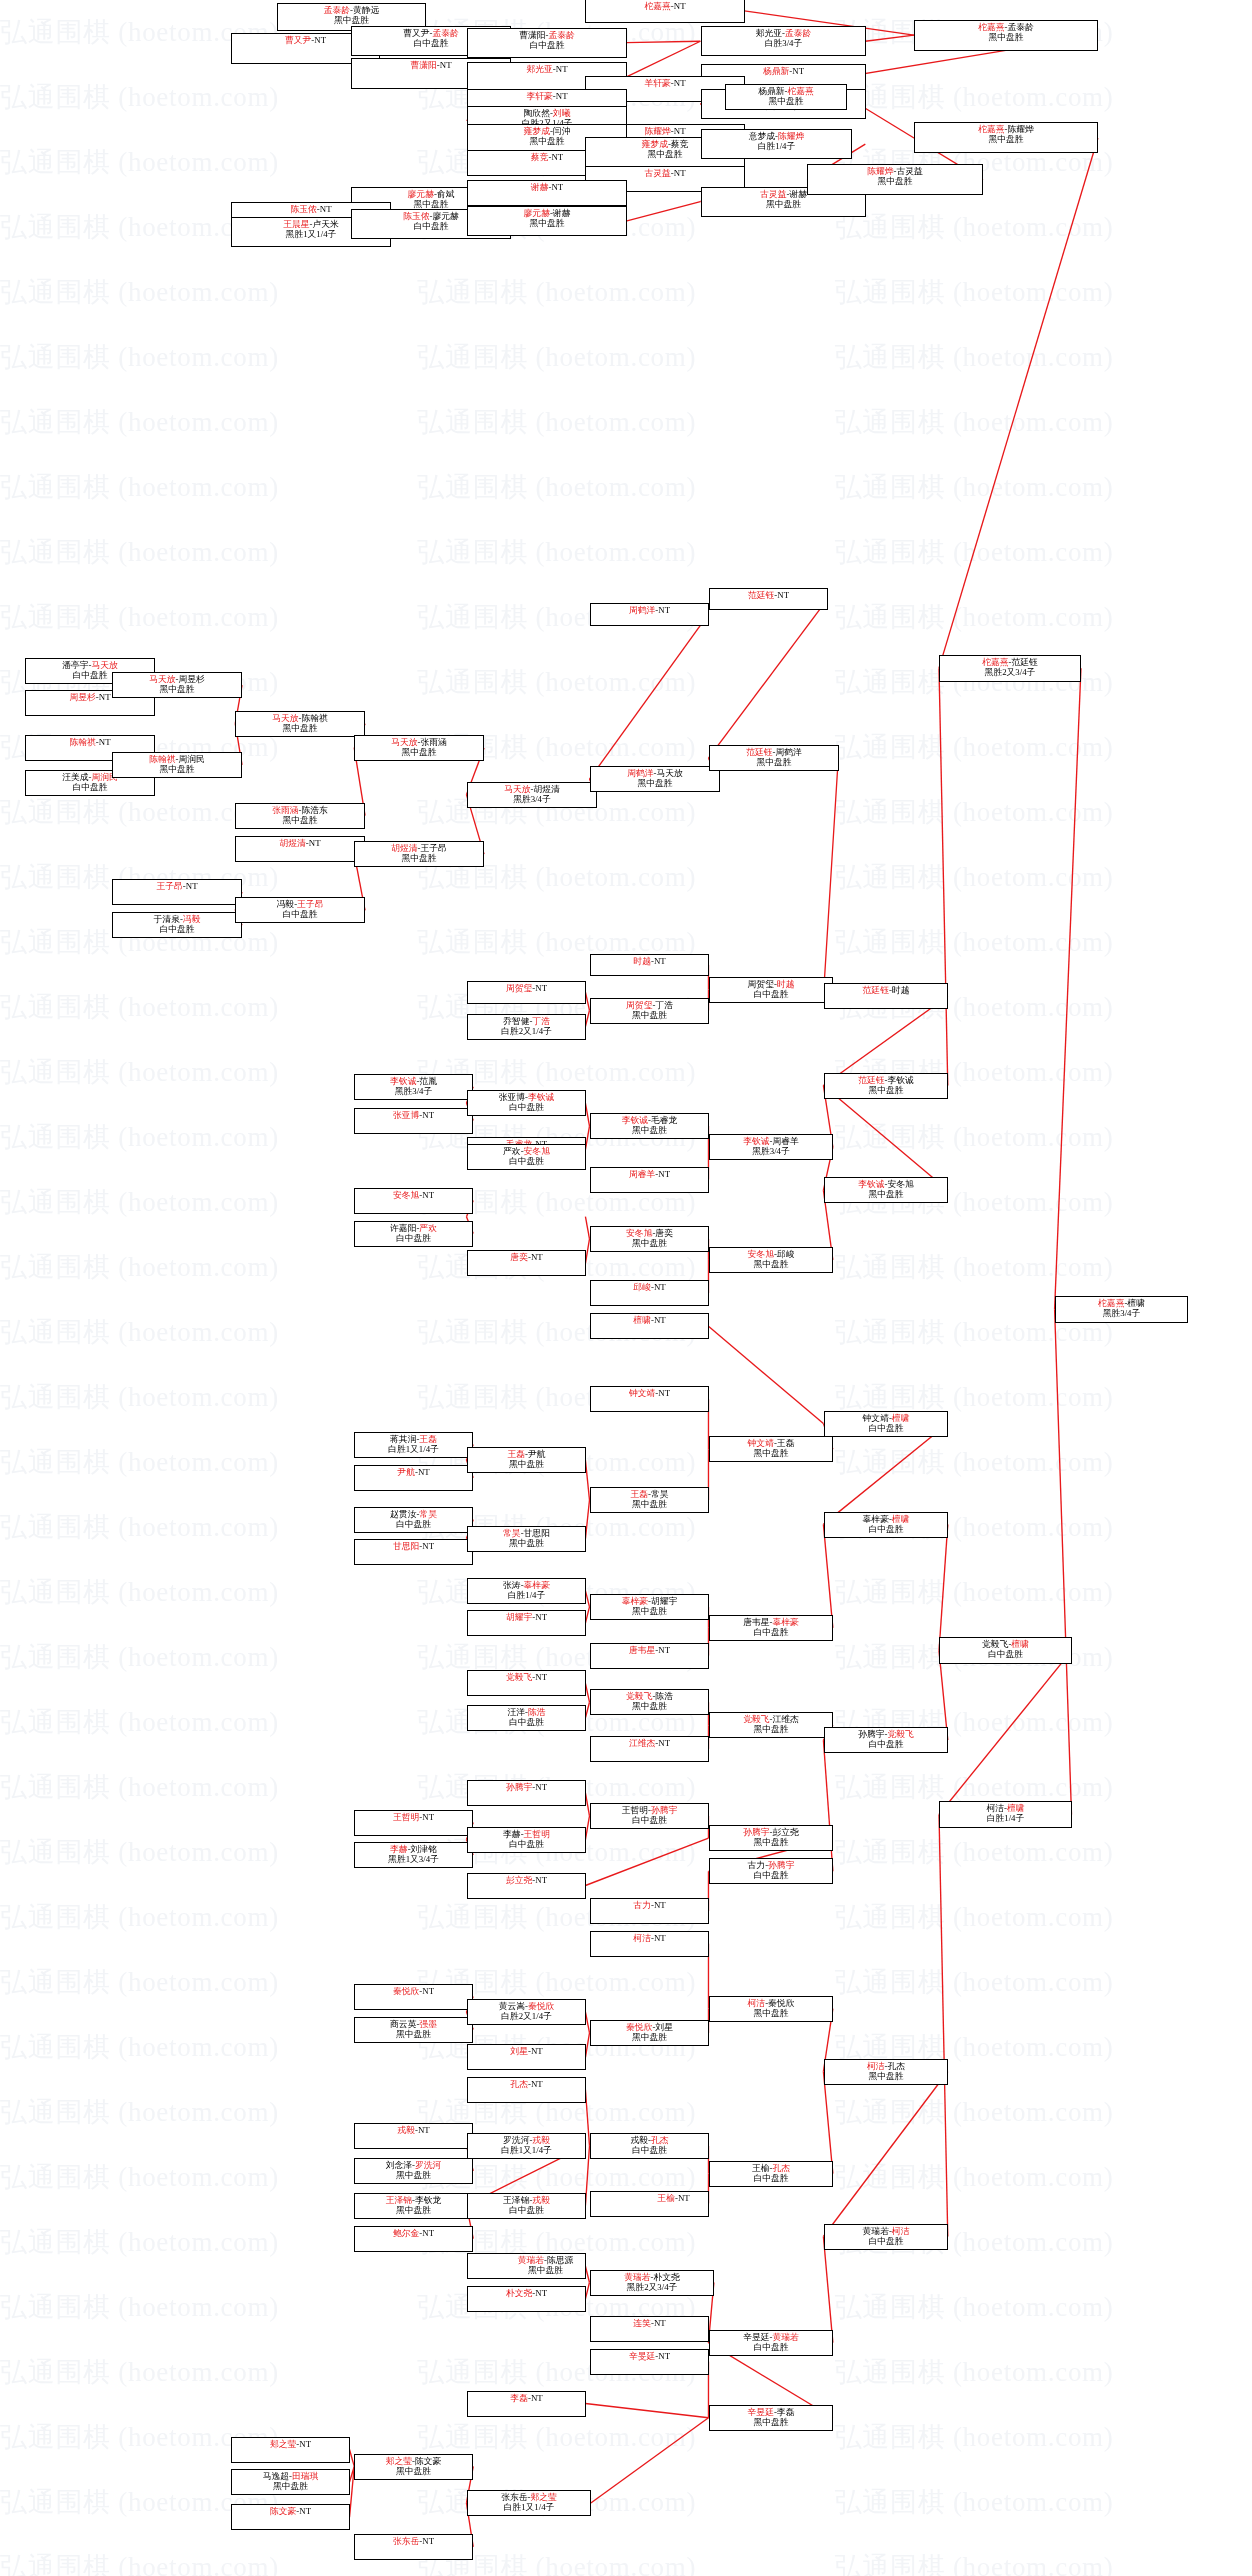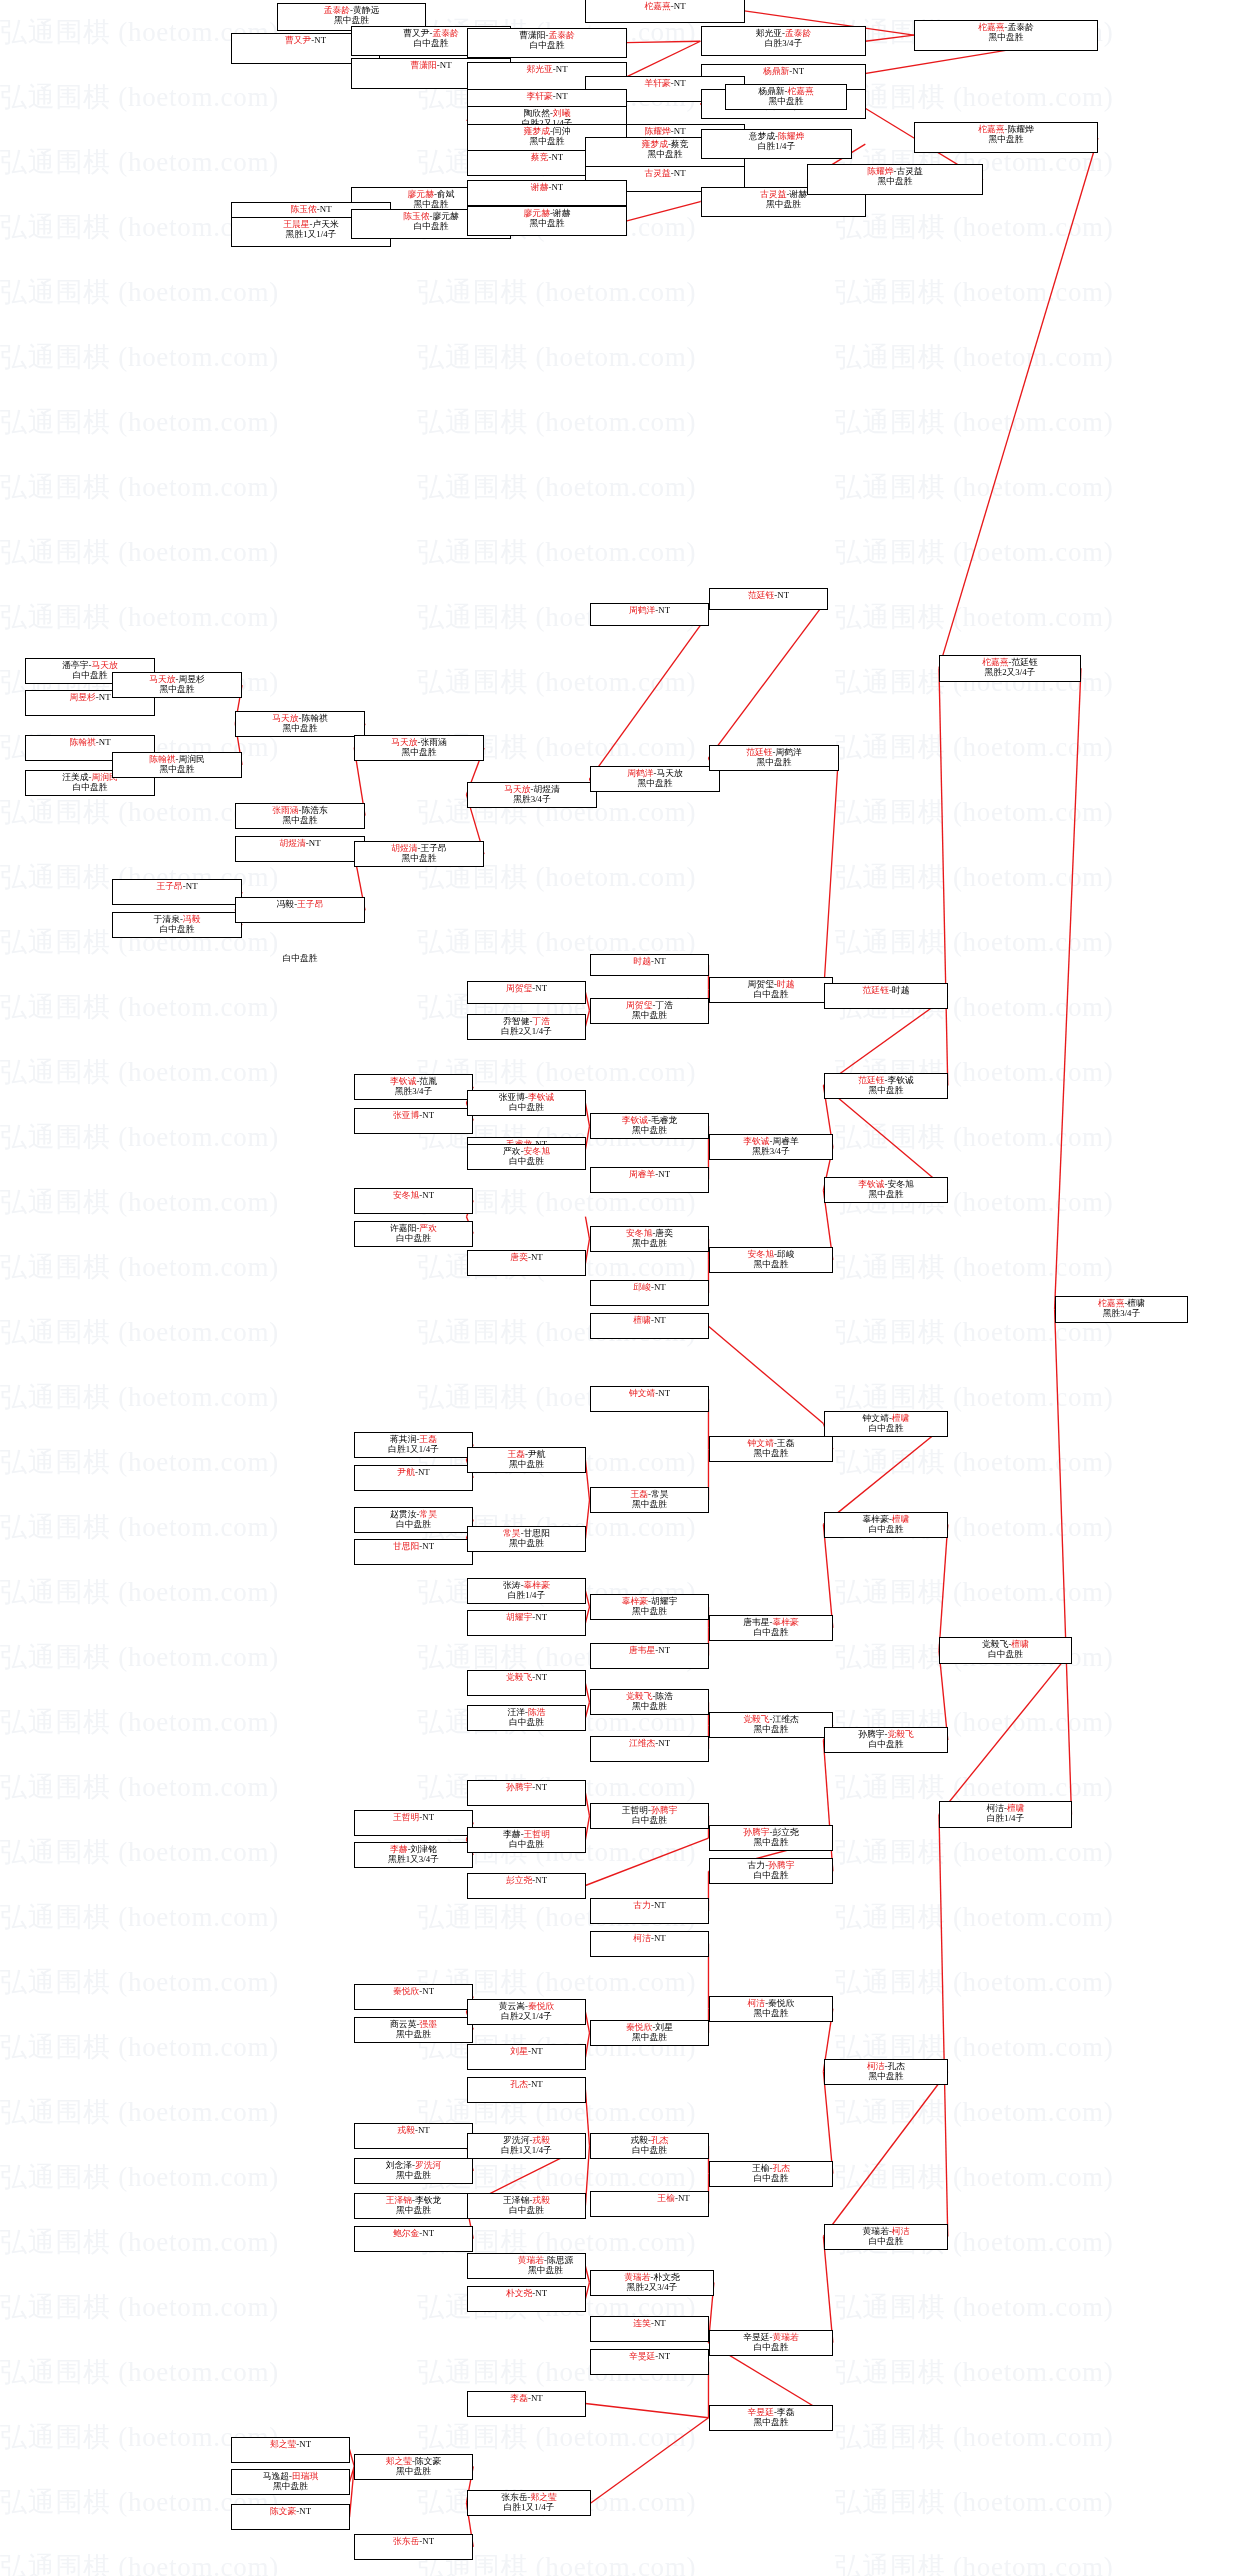--- a/index.html
+++ b/index.html
@@ -444,21 +444,21 @@
     <div class="mbox" style="left: 235px; top: 836px; width: 130px; height: 26px;">
       <span class="ln1"><span class="win">胡煜清</span><span class="sep">-</span><span class="lose">NT</span></span>
     </div>
     <div class="mbox" style="left: 112px; top: 879px; width: 130px; height: 26px;">
       <span class="ln1"><span class="win">王子昂</span><span class="sep">-</span><span class="lose">NT</span></span>
     </div>
     <div class="mbox" style="left: 112px; top: 912px; width: 130px; height: 26px;">
       <span class="ln1"><span class="lose">于清泉</span><span class="sep">-</span><span class="win">冯毅</span></span>
       <span class="ln2">白中盘胜</span>
     </div>
-    <div class="mbox" style="left: 235px; top: 897px; width: 130px; height: 26px; gap: 44px;">
+    <div class="mbox" style="left: 235px; top: 897px; width: 130px; height: 26px;">
       <span class="ln1"><span class="lose">冯毅</span><span class="sep">-</span><span class="win">王子昂</span></span>
       <span class="ln2">白中盘胜</span>
     </div>
     <div class="mbox" style="left: 354px; top: 735px; width: 130px; height: 26px;">
       <span class="ln1"><span class="win">马天放</span><span class="sep">-</span><span class="lose">张雨涵</span></span>
       <span class="ln2">黑中盘胜</span>
     </div>
     <div class="mbox" style="left: 354px; top: 841px; width: 130px; height: 26px;">
       <span class="ln1"><span class="win">胡煜清</span><span class="sep">-</span><span class="lose">王子昂</span></span>
       <span class="ln2">黑中盘胜</span>

